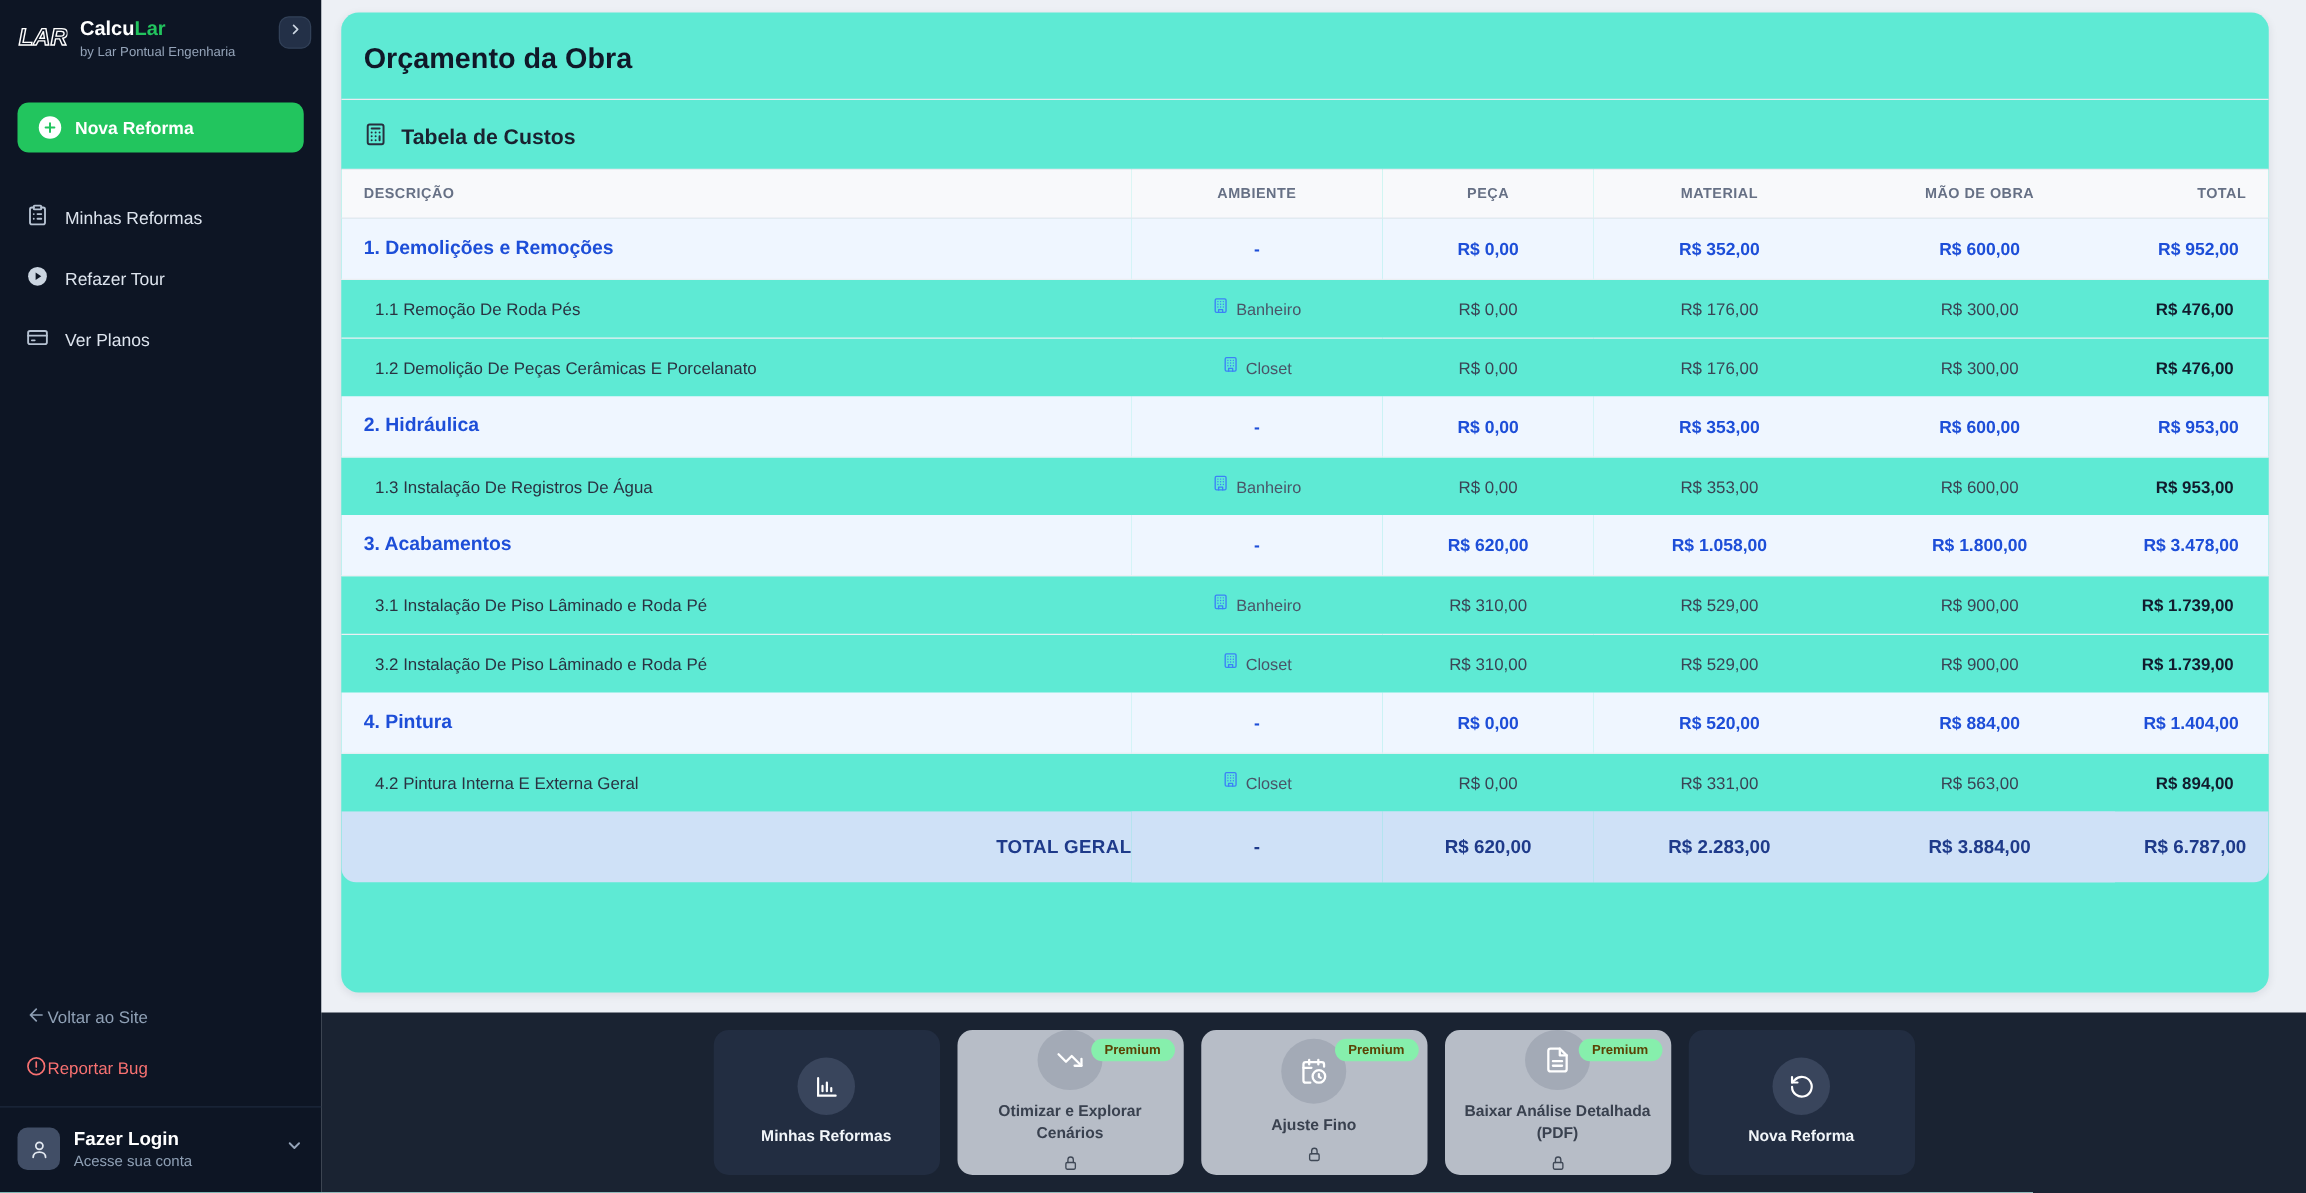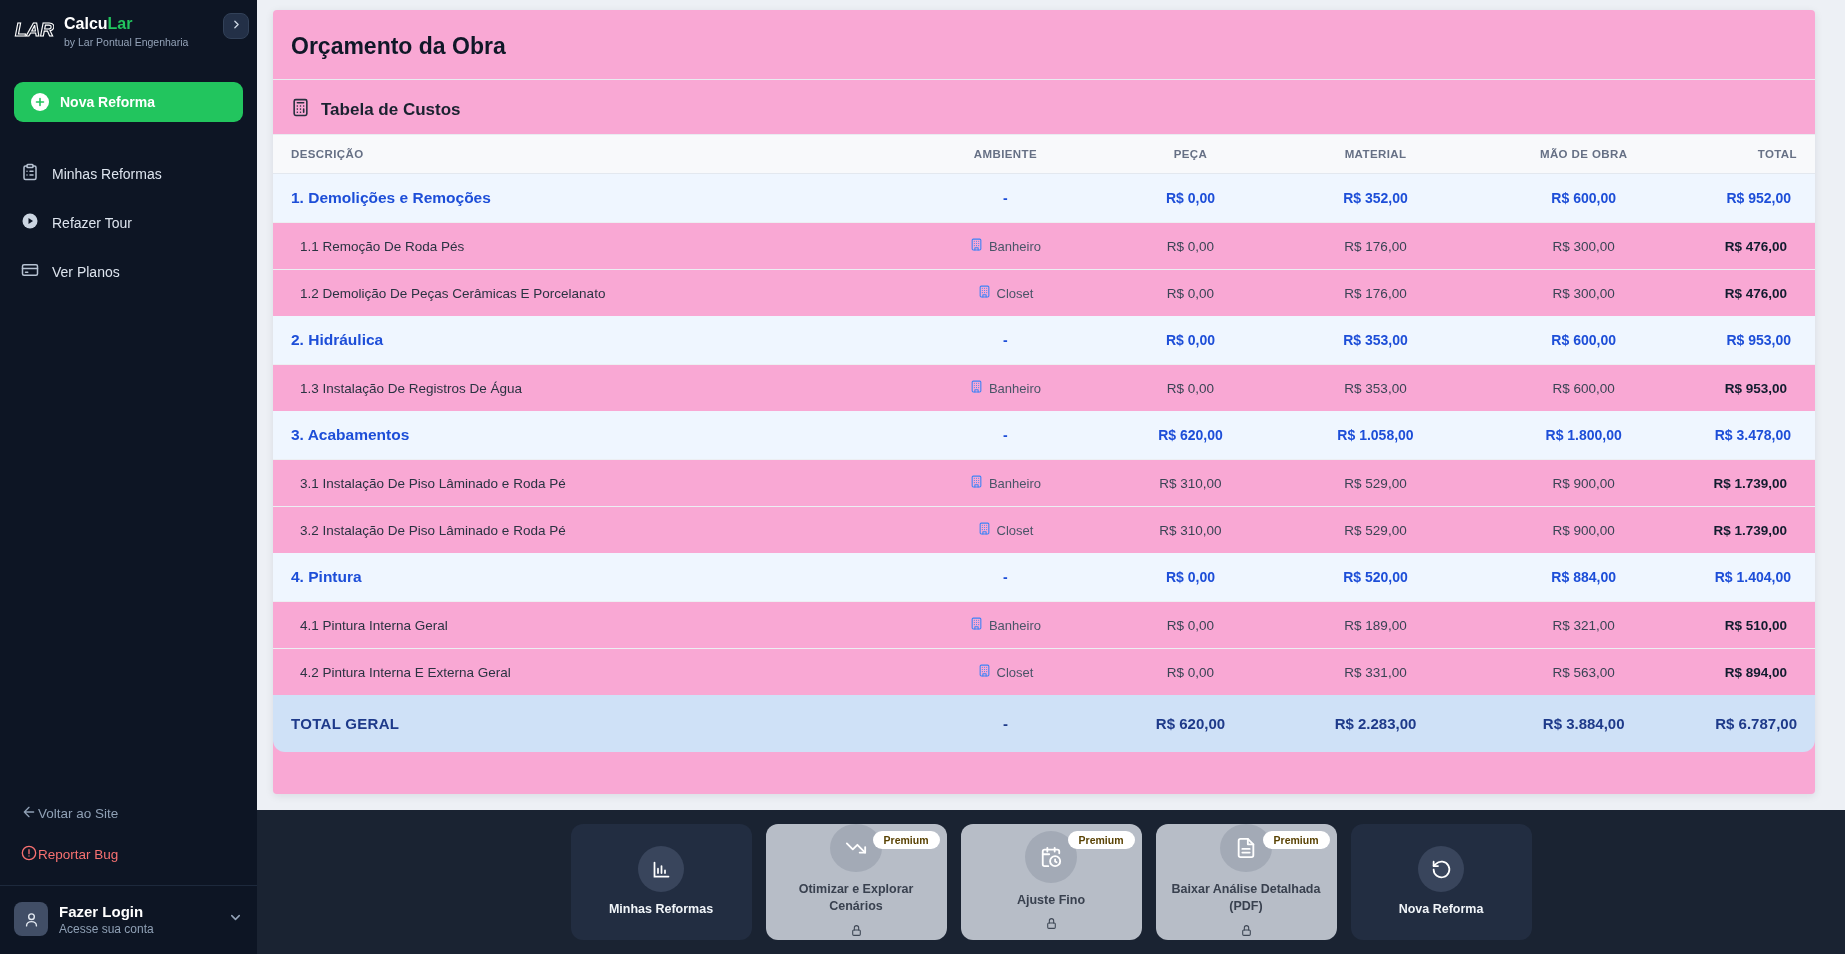--- a/index.html
+++ b/index.html
@@ -32,21 +32,21 @@
                display:flex; align-items:center; gap:11px; cursor:pointer; }
   .avatar { width:34px; height:34px; background:#414e66; border-radius:8px; display:flex;
             align-items:center; justify-content:center; }
   .login-title { font-size:15px; font-weight:700; color:#fff; }
   .login-sub { font-size:12px; color:#8fa0b5; margin-top:2px; }
   .login-chevron { margin-left:auto; color:#94a3b8; }
 
   
   .main { flex:1; display:flex; flex-direction:column; background:#edf0f5; }
   .content { height:810px; padding:10px 30px 0 16px; }
-  .card { background:#f9a8d4; border-radius:4px; box-shadow:0 2px 8px rgba(15,23,42,.09); height:784px; overflow:hidden; }
+  .card { background:#5eead4; border-radius:14px; box-shadow:0 2px 8px rgba(15,23,42,.09); height:784px; overflow:hidden; }
   .card-header { padding:23px 18px 19px; border-bottom:1px solid #e9ecf1; }
   .page-title { font-size:23px; font-weight:700; color:#101828; }
   .section-row { padding:18px 18px 13px; display:flex; gap:11px; align-items:center; }
   .section-title { font-size:17px; font-weight:600; color:#1a2230; }
 
   table { width:100%; border-collapse:collapse; }
   thead th { font-size:11.5px; color:#667085; font-weight:600; letter-spacing:.4px; background:#f8f9fb;
              border-top:1px solid #e9ecf1; border-bottom:1px solid #e3e8ef; padding:13px 0; text-align:center; }
   th.c-desc { text-align:left; padding-left:18px; width:41%; }
   th.c-amb { width:13%; } th.c-peca { width:11%; } th.c-mat { width:13%; } th.c-mao { width:14%; }
@@ -56,36 +56,36 @@
   tr.item td { border-top:1px solid #eceff3; padding:14px 0; }
   tr.item td.desc { text-align:left; padding-left:27px; font-size:13.5px; color:#2a3342; }
   tr.item td.num { font-size:13.5px; color:#3a4455; }
   tr.item td.tot { font-size:13.5px; font-weight:700; color:#111c2e; text-align:right; padding-right:28px; }
   tr.category { background:#eff6ff; }
   tr.category td { padding:15px 0; color:#1d4ed8; font-weight:700; font-size:14px; }
   tr.category td.desc { text-align:left; padding-left:18px; font-size:15.5px; }
   tr.category td.tot { text-align:right; padding-right:24px; }
   tr.grand_total { background:#cfe1f7; }
   tr.grand_total td { padding:20px 0; color:#1e3a8a; font-weight:700; font-size:15px; }
-  tr.grand_total td.desc { text-align:left; padding-left:18px; letter-spacing:.3px; border-radius:0 0 0 12px; }
+  tr.grand_total td.desc { text-align:right; padding-left:18px; letter-spacing:.3px; border-radius:0 0 0 12px; }
   tr.grand_total td.tot { text-align:right; padding-right:18px; border-radius:0 0 12px 0; }
   .amb-wrap { display:inline-flex; align-items:center; gap:6px; }
   .amb-label { font-size:13px; color:#4a5568; font-weight:400; }
 
   
   .bottom-bar { height:144px; background:#1a2332; display:flex; align-items:center; justify-content:center; gap:14px; }
   .tool-card { width:181px; height:116px; border-radius:12px; display:flex; flex-direction:column;
                align-items:center; justify-content:center; gap:9px; border:none; cursor:pointer;
                position:relative; font-family:inherit; }
   .tool-dark { background:#222d41; color:#f1f5f9; }
   .bubble-dark { width:46px; height:46px; border-radius:50%; background:#39455c; display:flex; align-items:center; justify-content:center; }
   .tool-premium { background:#b7bdc7; color:#39414f; }
   .bubble-prem { width:52px; height:52px; border-radius:50%; background:#a3aab6; display:flex; align-items:center; justify-content:center; }
   .tool-label { font-size:12.5px; font-weight:700; text-align:center; line-height:1.35; padding:0 8px; }
-  .premium-badge { position:absolute; top:7px; right:7px; background:#ffffff; color:#5a4304;
+  .premium-badge { position:absolute; top:7px; right:7px; background:#86efac; color:#5a4304;
                    font-size:10.5px; font-weight:700; padding:3px 11px; border-radius:11px; }
 </style>
 </head>
 <body>
 
 <aside class="sidebar">
   <div class="sidebar-header">
     <span>
       <svg width="40" height="28" viewBox="0 0 40 28">
           <text x="1" y="21" font-size="19" font-style="italic" font-weight="bold" fill="none" stroke="#ffffff" stroke-width="1.1">LAR</text>
@@ -311,35 +311,20 @@
             </tr>
             <tr class="category">
               <td class="desc">4. Pintura</td>
               <td class="amb">-</td>
               <td class="num">R$ 0,00</td>
               <td class="num">R$ 520,00</td>
               <td class="num">R$ 884,00</td>
               <td class="tot">R$ 1.404,00</td>
             </tr>
             <tr class="item">
-              <td class="desc">4.1 Pintura Interna Geral</td>
-              <td class="amb"><span class="amb-wrap">
-                  <span><svg viewBox="0 0 24 24" width="13" height="13" fill="none" stroke="#3b82f6" stroke-width="2" stroke-linecap="round" stroke-linejoin="round">
-                      <rect x="4" y="2" width="16" height="20" rx="2"></rect>
-                      <path d="M9 22v-4h6v4"></path>
-                      <path d="M8 6h.01M16 6h.01M12 6h.01M12 10h.01M12 14h.01M16 10h.01M16 14h.01M8 10h.01M8 14h.01"></path>
-                    </svg></span>
-                  <span class="amb-label">Banheiro</span>
-                </span></td>
-              <td class="num">R$ 0,00</td>
-              <td class="num">R$ 189,00</td>
-              <td class="num">R$ 321,00</td>
-              <td class="tot">R$ 510,00</td>
-            </tr>
-            <tr class="item">
               <td class="desc">4.2 Pintura Interna E Externa Geral</td>
               <td class="amb"><span class="amb-wrap">
                   <span><svg viewBox="0 0 24 24" width="13" height="13" fill="none" stroke="#3b82f6" stroke-width="2" stroke-linecap="round" stroke-linejoin="round">
                       <rect x="4" y="2" width="16" height="20" rx="2"></rect>
                       <path d="M9 22v-4h6v4"></path>
                       <path d="M8 6h.01M16 6h.01M12 6h.01M12 10h.01M12 14h.01M16 10h.01M16 14h.01M8 10h.01M8 14h.01"></path>
                     </svg></span>
                   <span class="amb-label">Closet</span>
                 </span></td>
               <td class="num">R$ 0,00</td>

